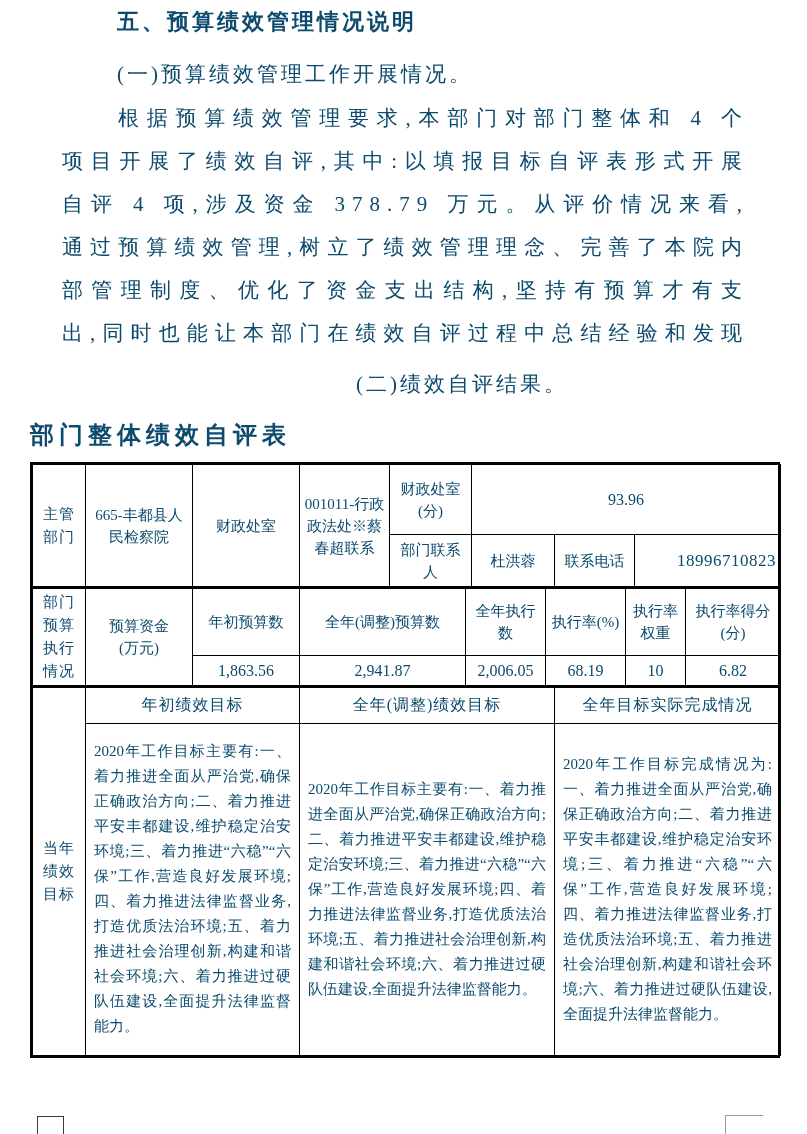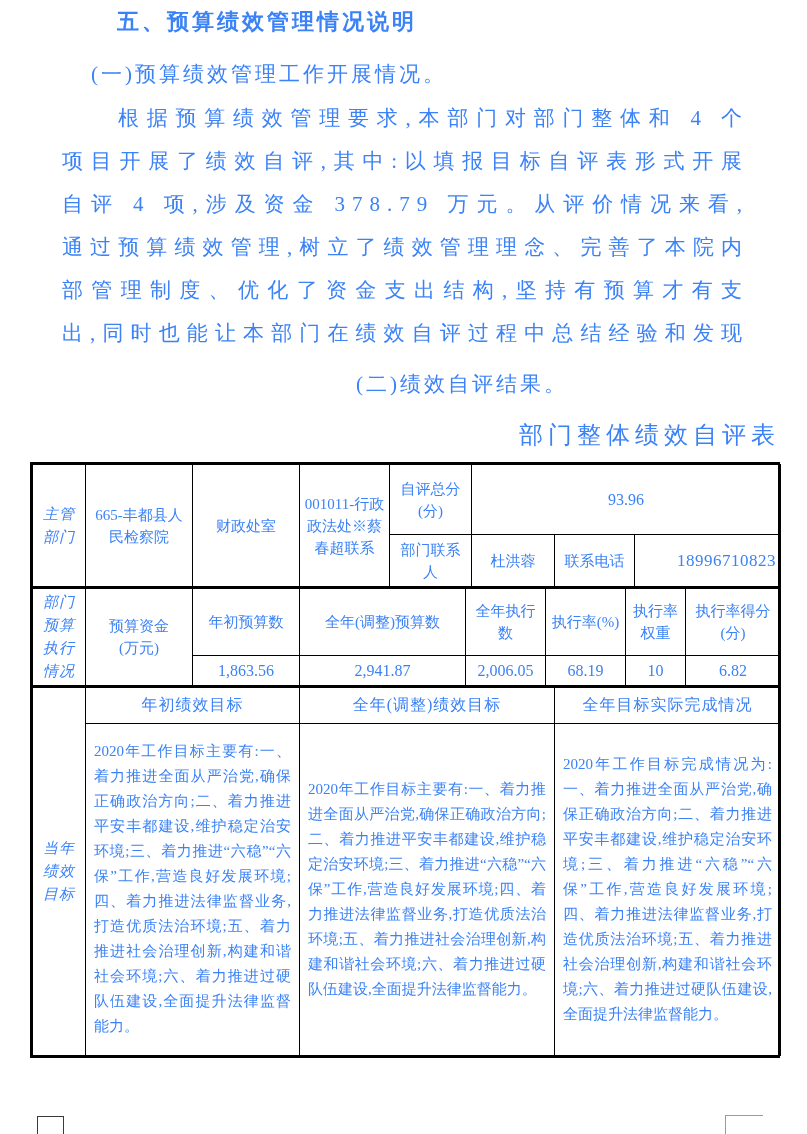--- a/index.html
+++ b/index.html
@@ -1,58 +1,58 @@
 <!DOCTYPE html>
 <html><head>
 <meta charset="utf-8">
 <style>
   * { margin:0; padding:0; box-sizing:border-box; }
   html,body { background:#e8e8e8; }
   .page {
     position:relative; width:807px; height:1134px;
     background:#ffffff; overflow:hidden; margin:0 auto;
     font-family:"Liberation Serif","DejaVu Serif",serif;
-    color:#3b82f6;
+    color:#0c4a6e;
   }
   .h-main {
     margin:8px 0 0 117px;
     font-family:"DejaVu Sans","Liberation Sans",sans-serif;
     font-weight:bold; font-size:22px; line-height:27px; letter-spacing:3px;
   }
   .h-kai {
-    margin:26px 0 0 91px;
+    margin:26px 0 0 117px;
     font-size:21px; line-height:26px; letter-spacing:3px;
   }
   .para {
     margin:10px 58px 0 62px;
     font-size:21px; line-height:43px; letter-spacing:7px;
     text-align:justify; text-indent:56px;
     height:258px; overflow:hidden;
   }
   .h-kai2 { margin:16px 0 0 117px; font-size:21px; line-height:26px; letter-spacing:3px;text-align:center; }
   .h-num {
     margin:17px 0 0 117px;
     font-family:"DejaVu Sans","Liberation Sans",sans-serif;
     font-weight:bold; font-size:20px; line-height:25px; letter-spacing:1px;
   }
   .tbl-title {
-    margin:24px 0 12px 30px; width:750px; text-align:right;
+    margin:24px 0 12px 30px; width:750px; text-align:left;
     font-family:"DejaVu Sans","Liberation Sans",sans-serif;
-    font-weight:normal; font-size:24px; line-height:29px; letter-spacing:5px;
+    font-weight:bold; font-size:24px; line-height:29px; letter-spacing:5px;
   }
   .table-wrap { margin:5px 0 0 30px; width:750px; border:2px solid #000; }
   table { border-collapse:collapse; table-layout:fixed; width:748px; }
   table.sect { border-top:2px solid #000; }
   table:first-child { border-top:none; }
   td {
     border:1px solid #000; text-align:center; vertical-align:middle;
     font-size:15px; line-height:22px; padding:2px 4px;
     overflow:hidden; word-break:break-all;
   }
-  .vlabel { width:34px; margin:0 auto; line-height:23px; letter-spacing:1px;font-style:italic; }
+  .vlabel { width:34px; margin:0 auto; line-height:23px; letter-spacing:1px; }
   .num { font-size:16px; letter-spacing:0; }
   .phone { font-size:17px; letter-spacing:0.5px;text-align:right; }
   .goalhead { font-size:16px; letter-spacing:1px;margin-top:40px; }
   .goaltext {
     text-align:justify; vertical-align:middle;
     font-size:15px; line-height:25px; padding:4px 8px;
   }
   .wlabel { width:64px; margin:0 auto; }
   
   .stub-left {
@@ -87,21 +87,21 @@
           <col style="width:146px">
       </colgroup>
       <tbody>
           <tr style="height:70px">
         <td rowspan="2">
               <div class="vlabel">主管部门</div>
             </td>
         <td rowspan="2">665-丰都县人民检察院</td>
         <td rowspan="2">财政处室</td>
         <td rowspan="2">001011-行政政法处※蔡春超联系</td>
-        <td>自评总分(分)</td>
+        <td>财政处室(分)</td>
         <td colspan="3" class="num">93.96</td>
       </tr>
       <tr style="height:52px">
         <td>部门联系人</td>
         <td>杜洪蓉</td>
         <td>联系电话</td>
         <td class="phone">18996710823</td>
       </tr>
     </tbody>
       </table>

